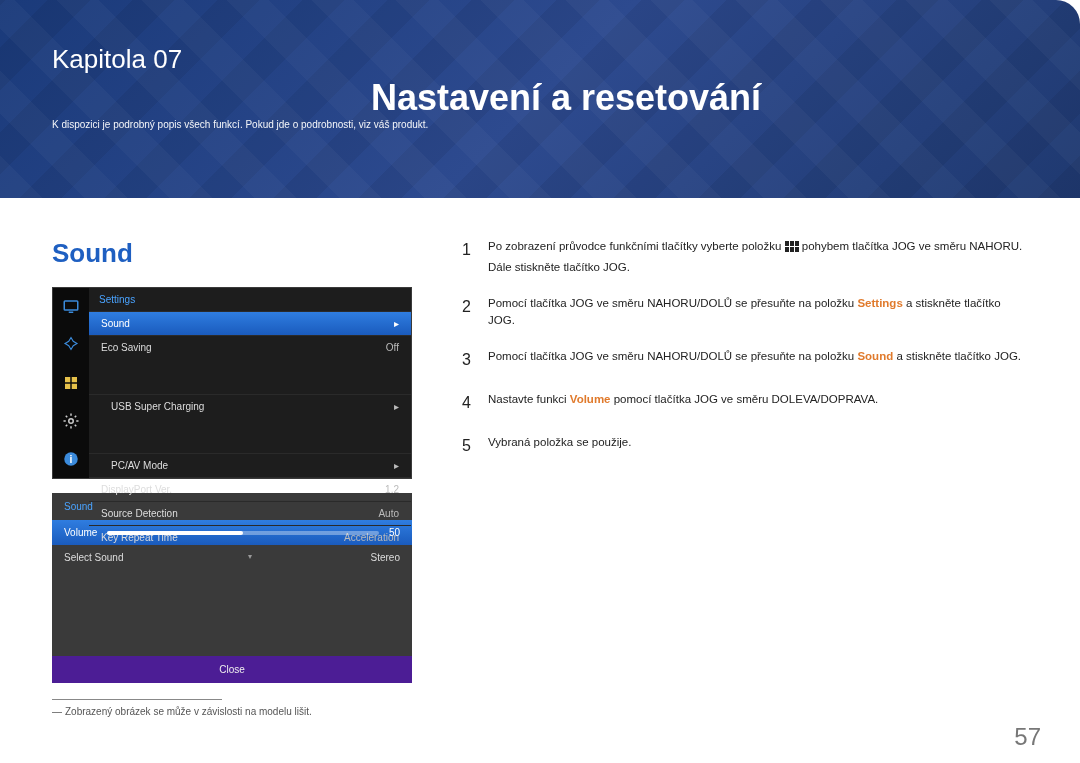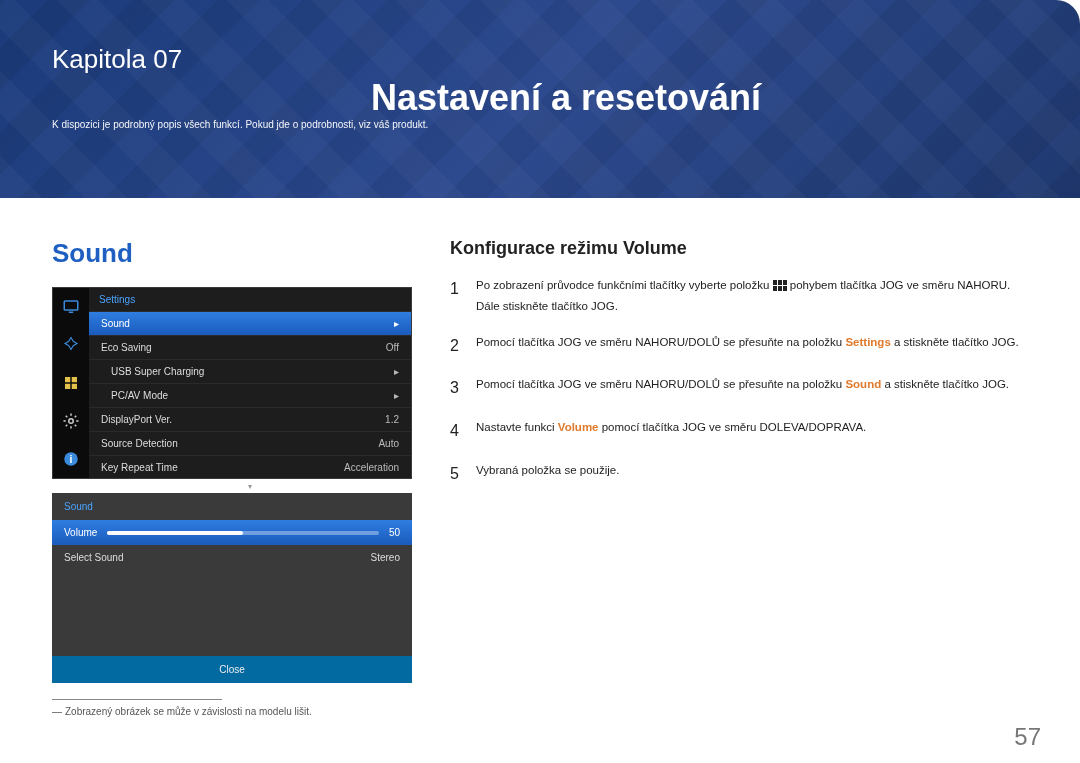--- a/index.html
+++ b/index.html
@@ -18,54 +18,54 @@
     background-image:
       repeating-linear-gradient(45deg, rgba(255,255,255,0.03) 0 30px, transparent 30px 60px),
       repeating-linear-gradient(-45deg, rgba(0,0,0,0.06) 0 30px, transparent 30px 60px);
     border-top-right-radius: 24px;
   }
   .header-content { position: relative; padding: 44px 0 0 52px; color: #fff; }
   .chapter { font-size: 26px; font-weight: 300; }
   .title { font-size: 36px; font-weight: 600; margin-top: 2px; text-align: center; }
   .subhead { font-size: 10px; font-weight: 300; opacity: .95; }
   
-  .body-wrap { display: flex; padding: 40px 52px 0; gap: 38px; }
+  .body-wrap { display: flex; padding: 40px 52px 0; gap: 50px; }
   .col-left { width: 360px; flex: 0 0 360px; }
   .col-right { flex: 1; }
   
   .h-sound { color: #1e5fc1; font-size: 26px; font-weight: 600; margin-bottom: 18px; }
   .h-config { color: #222; font-size: 18px; font-weight: 600; margin-bottom: 18px; }
   
   
   .osd { background: #1d1d1d; color: #ddd; font-size: 10px; width: 360px; }
   .osd1 { display: flex; height: 192px; border: 1px solid #3a3a3a; }
   .osd-side { width: 36px; background: #0b0b0b; display: flex; flex-direction: column; }
   .osd-side .ico { flex: 1; display: flex; align-items: center; justify-content: center; }
   .osd-side svg { width: 18px; height: 18px; }
   .osd-main { flex: 1; display: flex; flex-direction: column; }
   .osd-titlebar { padding: 6px 10px; color: #4aa3ff; font-size: 10px; }
   .osd-row { display: flex; justify-content: space-between; align-items: center; padding: 6px 12px; border-top: 1px solid #2a2a2a; }
-  .osd-row.indent { padding-left: 22px; }
+  .osd-row.indent { padding-left: 22px; margin-top: 35px; }
   .osd-row.sel { background: linear-gradient(#2f7de0,#1a5bbd); color: #fff; }
   .osd-row .val { color: #bbb; font-size: 10px; }
   .osd-row.sel .val { color: #fff; }
   .osd-pager { text-align: center; font-size: 9px; padding: 2px 0 4px; color: #999; }
   .tri { font-size: 8px; }
   
   
   .osd2 { margin-top: 14px; width: 360px; background: #3a3a3a; color: #ddd; font-size: 10px; }
   .osd2-title { padding: 8px 12px; color: #4aa3ff; }
   .osd2-row { display: flex; justify-content: space-between; align-items: center; padding: 7px 12px; }
   .osd2-row.sel { background: linear-gradient(#2f7de0,#1a5bbd); color: #fff; }
   .osd2-row .bar { flex: 1; margin: 0 10px; height: 4px; background: #666; border-radius: 2px; position: relative; }
   .osd2-row .bar::after { content:''; position: absolute; left:0; top:0; height:100%; width:50%; background:#cfe3ff; border-radius:2px; }
   .osd2-row.sel .bar { background: rgba(255,255,255,.35); }
   .osd2-row.sel .bar::after { background:#fff; }
   .osd2-pad { height: 86px; }
-  .osd2-close { background:#0369a1; text-align:center; padding: 8px 0; color:#eee; }
+  .osd2-close { background:#4c1d95; text-align:center; padding: 8px 0; color:#eee; }
   
   .footnote-rule { border-top: 1px solid #888; width: 170px; margin: 16px 0 6px; }
   .footnote { font-size: 10px; color: #555; }
   .footnote .dash { color: #555; margin-right: 3px; }
   
   .steps { list-style: none; }
   .steps li { display: flex; gap: 14px; margin-bottom: 18px; font-size: 11.5px; color: #222; line-height: 1.55; }
   .steps .num { font-size: 16px; font-weight: 400; color: #222; width: 12px; flex: 0 0 12px; }
   .steps .txt { flex: 1; }
   .kw-orange { color: #e07a2c; font-weight: 600; }
@@ -173,21 +173,20 @@
         </div>
       <div class="osd2-pad"></div>
       <div class="osd2-close">Close</div>
     </div>
 
     <div class="footnote-rule"></div>
     <div class="footnote"><span class="dash">―</span><span>Zobrazený obrázek se může v závislosti na modelu lišit.</span></div>
   </div>
 
   <div class="col-right">
-    <div class="h-config">Konfigurace režimu Volume</div>
     <ol class="steps" id="steps-list">
         <li>
           <span class="num">1</span>
           <span class="txt">Po zobrazení průvodce funkčními tlačítky vyberte položku <span class="inline-ico"><svg width="14" height="12" viewBox="0 0 14 12">
                 <rect x="0" y="0" width="4" height="5" fill="#222"></rect>
                 <rect x="5" y="0" width="4" height="5" fill="#222"></rect>
                 <rect x="10" y="0" width="4" height="5" fill="#222"></rect>
                 <rect x="0" y="6" width="4" height="5" fill="#222"></rect>
                 <rect x="5" y="6" width="4" height="5" fill="#222"></rect>
                 <rect x="10" y="6" width="4" height="5" fill="#222"></rect>

